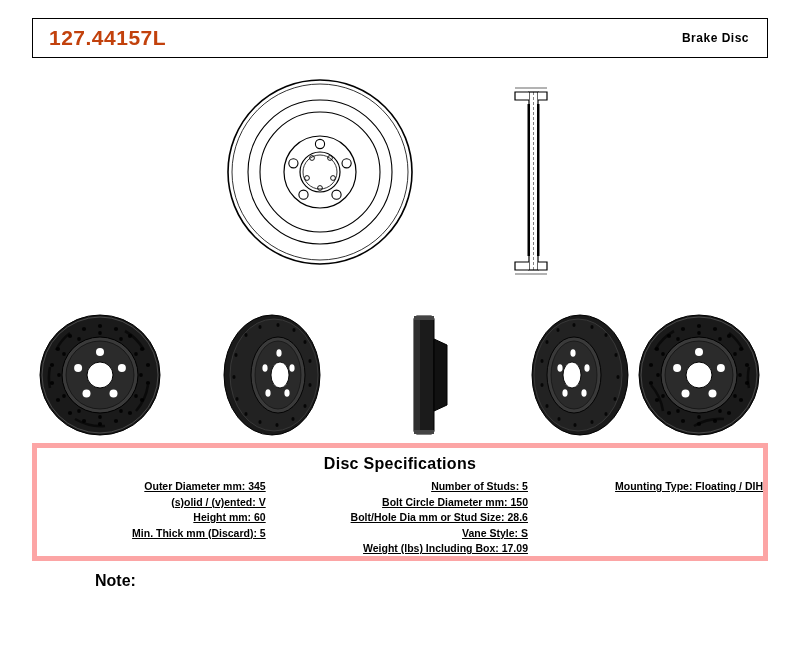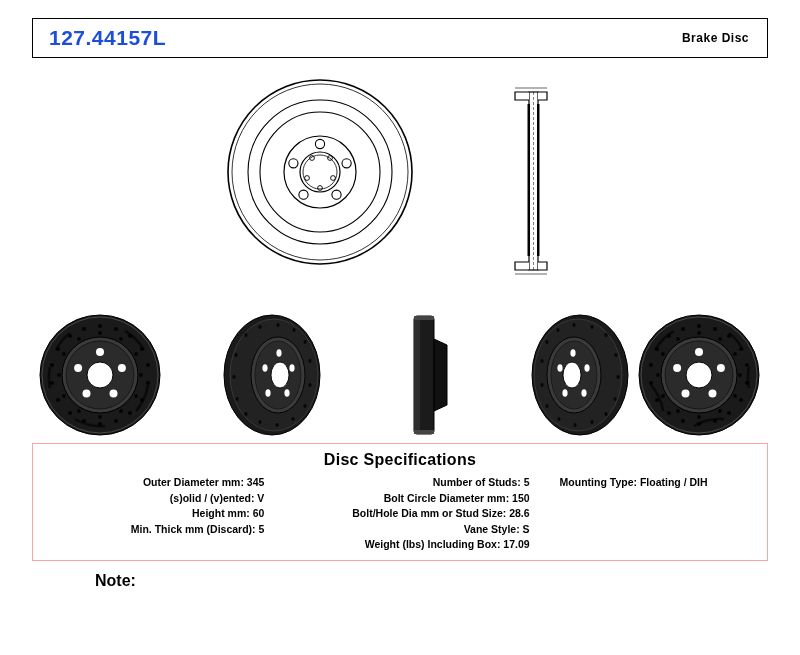--- a/index.html
+++ b/index.html
@@ -27,21 +27,21 @@
     box-sizing: border-box;
     display: flex;
     align-items: center;
     justify-content: space-between;
   }
   .part-number {
     font-size: 21px;
     font-weight: bold;
     letter-spacing: 0.5px;
     padding-left: 16px;
-    color: #1d4ed8;
+    color: #c2410c;
   }
   .header-title {
     font-size: 12px;
     font-weight: bold;
     padding-right: 18px;
     letter-spacing: 0.5px;
   }
 
   
   .drawing-area {
@@ -52,21 +52,21 @@
     height: 370px;
   }
 
   
   .specs-box {
     position: absolute;
     left: 32px;
     top: 443px;
     width: 736px;
     height: 118px;
-    border: 1px solid #fca5a5;
+    border: 5px solid #fca5a5;
     box-sizing: border-box;
   }
   .specs-title {
     text-align: center;
     font-size: 16px;
     font-weight: bold;
     margin-top: 7px;
     letter-spacing: 0.3px;
   }
   .specs-cols {
@@ -83,26 +83,27 @@
     text-align: right;
     padding-right: 6px;
   }
   .col-mid {
     width: 266px;
     text-align: right;
     padding-right: 6px;
   }
   .col-right {
     width: 232px;
-    text-align: left;
+    text-align: right;
     padding-left: 24px;
   }
   .spec-row {
     line-height: 15.5px;
     white-space: nowrap;
+    text-decoration: underline;
   }
   .note {
     position: absolute;
     left: 95px;
     top: 572px;
     font-size: 16px;
     font-weight: bold;
   }
 </style>
 </head>

